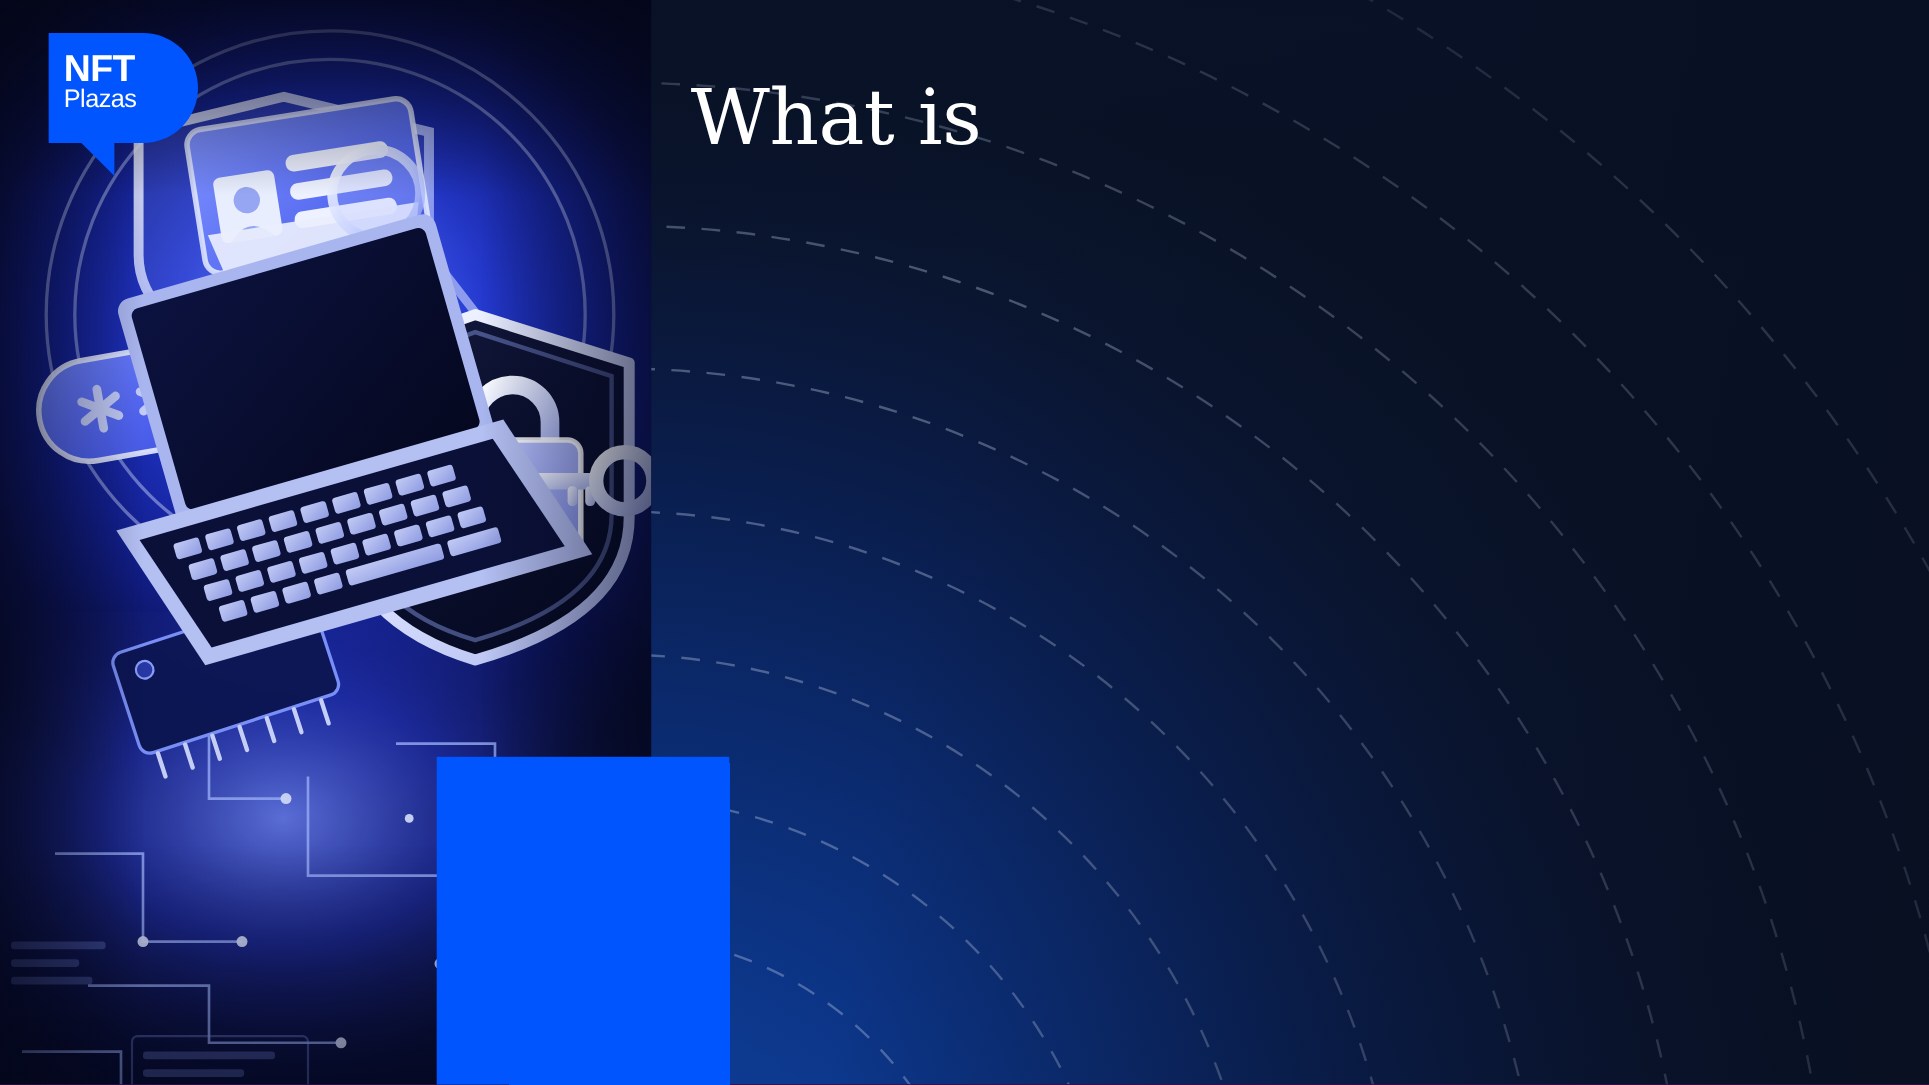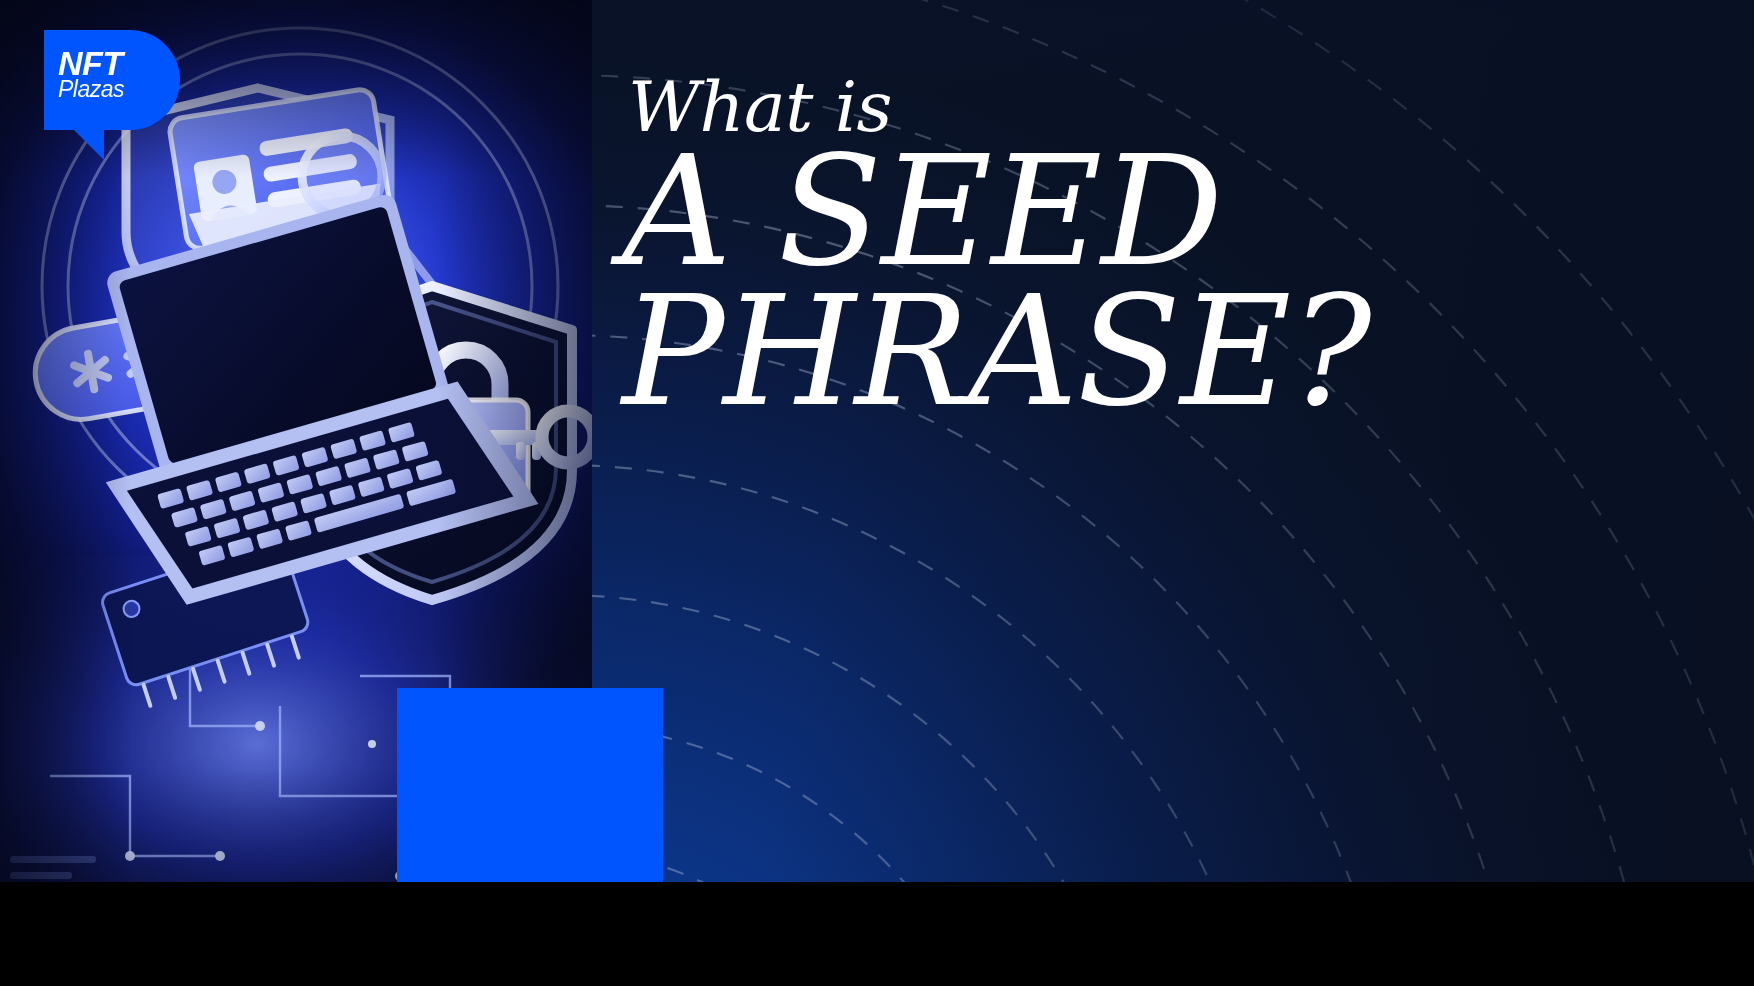--- a/index.html
+++ b/index.html
@@ -1,23 +1,22 @@
 <!DOCTYPE html>
 <html><head>
 <meta charset="utf-8">
 <style>
   html,body{margin:0;padding:0;background:#000;}
   body{font-family:"Liberation Sans",sans-serif;}
 
   .canvas{
     position:relative;
-    width:1754px;height:882px;
+    width:1754px;height:986px;
     overflow:hidden;
     background:#a21caf;
-    font-style:italic;
   }
 
   
   .bg-panel{
     position:absolute;inset:0;
     background:
       radial-gradient(ellipse 1150px 1150px at 560px 1180px,
         #1046a8 0%,
         #0e3e97 14%,
         #0c3485 30%,
@@ -406,19 +405,15 @@
       <path d="M0 0 H86 A50 50 0 0 1 86 100 H60 L60 130 L30 100 H0 Z" fill="#0055ff"></path>
     </svg>
     <span class="logo-text">
       <span class="logo-nft">NFT</span>
       <span class="logo-plazas">Plazas</span>
     </span>
   </div>
 
   <div class="title-block">
     <div class="title-eyebrow">What is</div>
-    <div class="title-main">
-      <span class="line1">A SEED</span>
-      <span class="line2">PHRASE?</span>
-    </div>
   </div>
 
 </div>
 
 </body></html>

